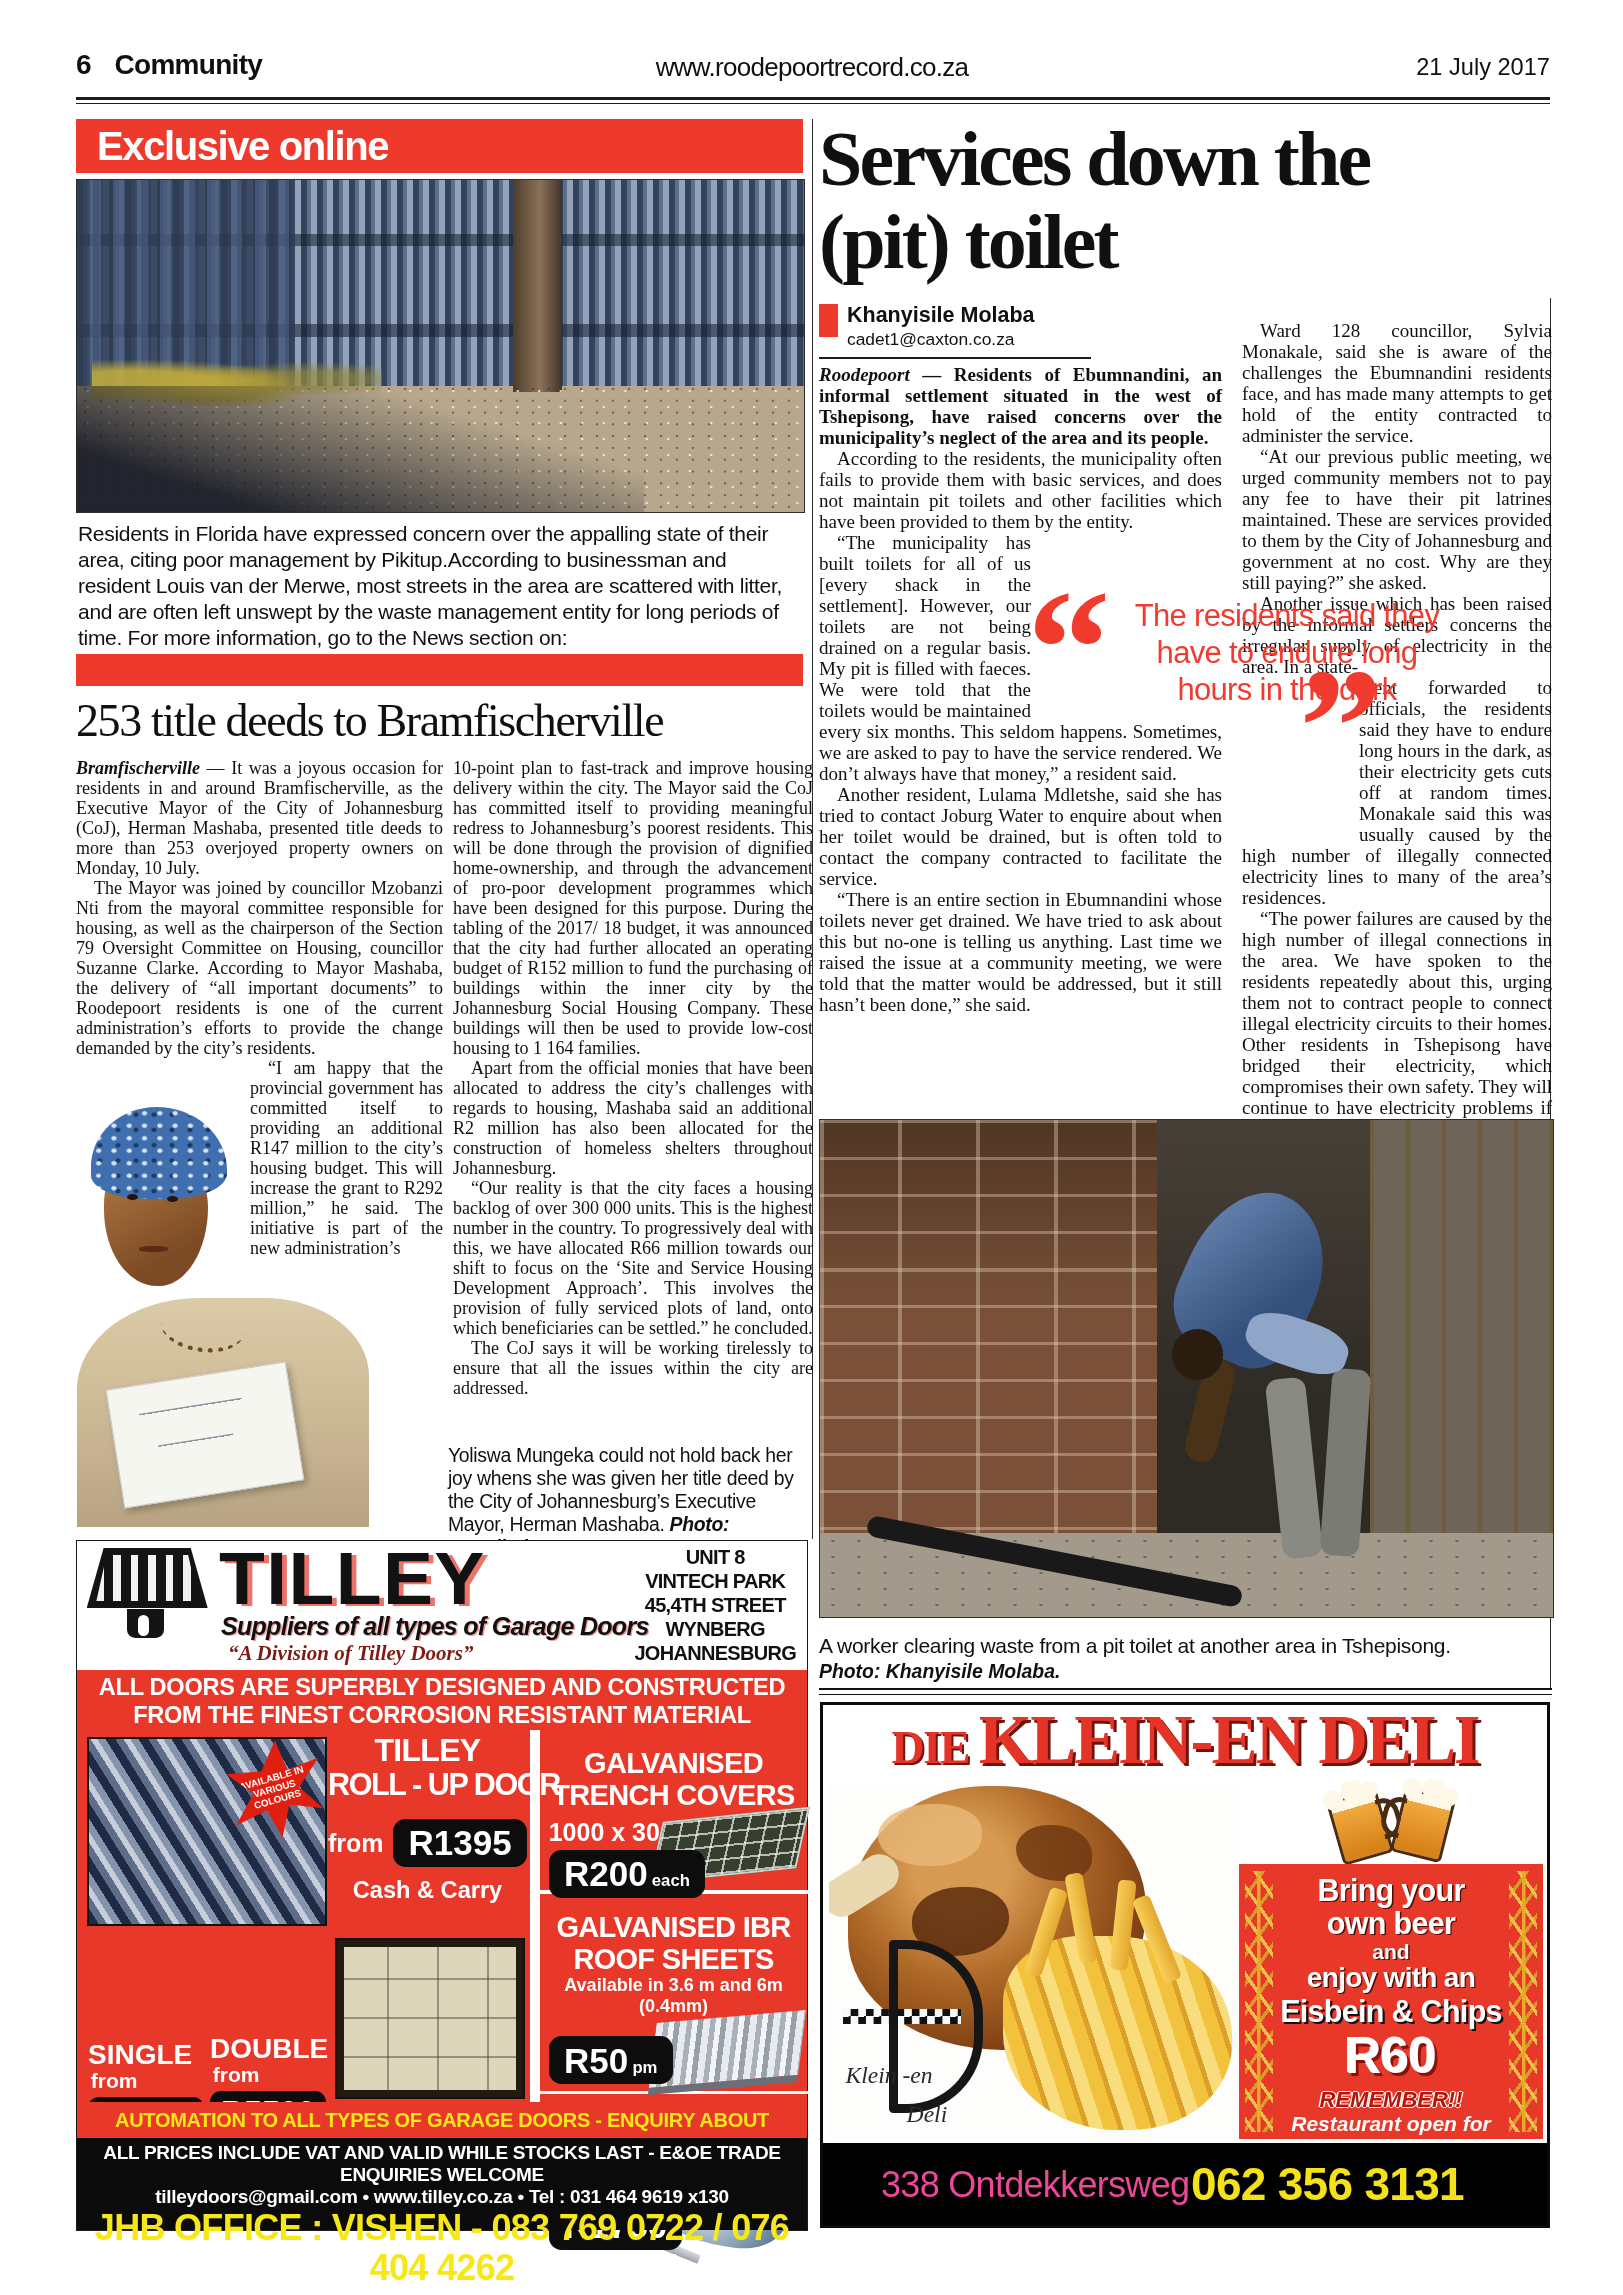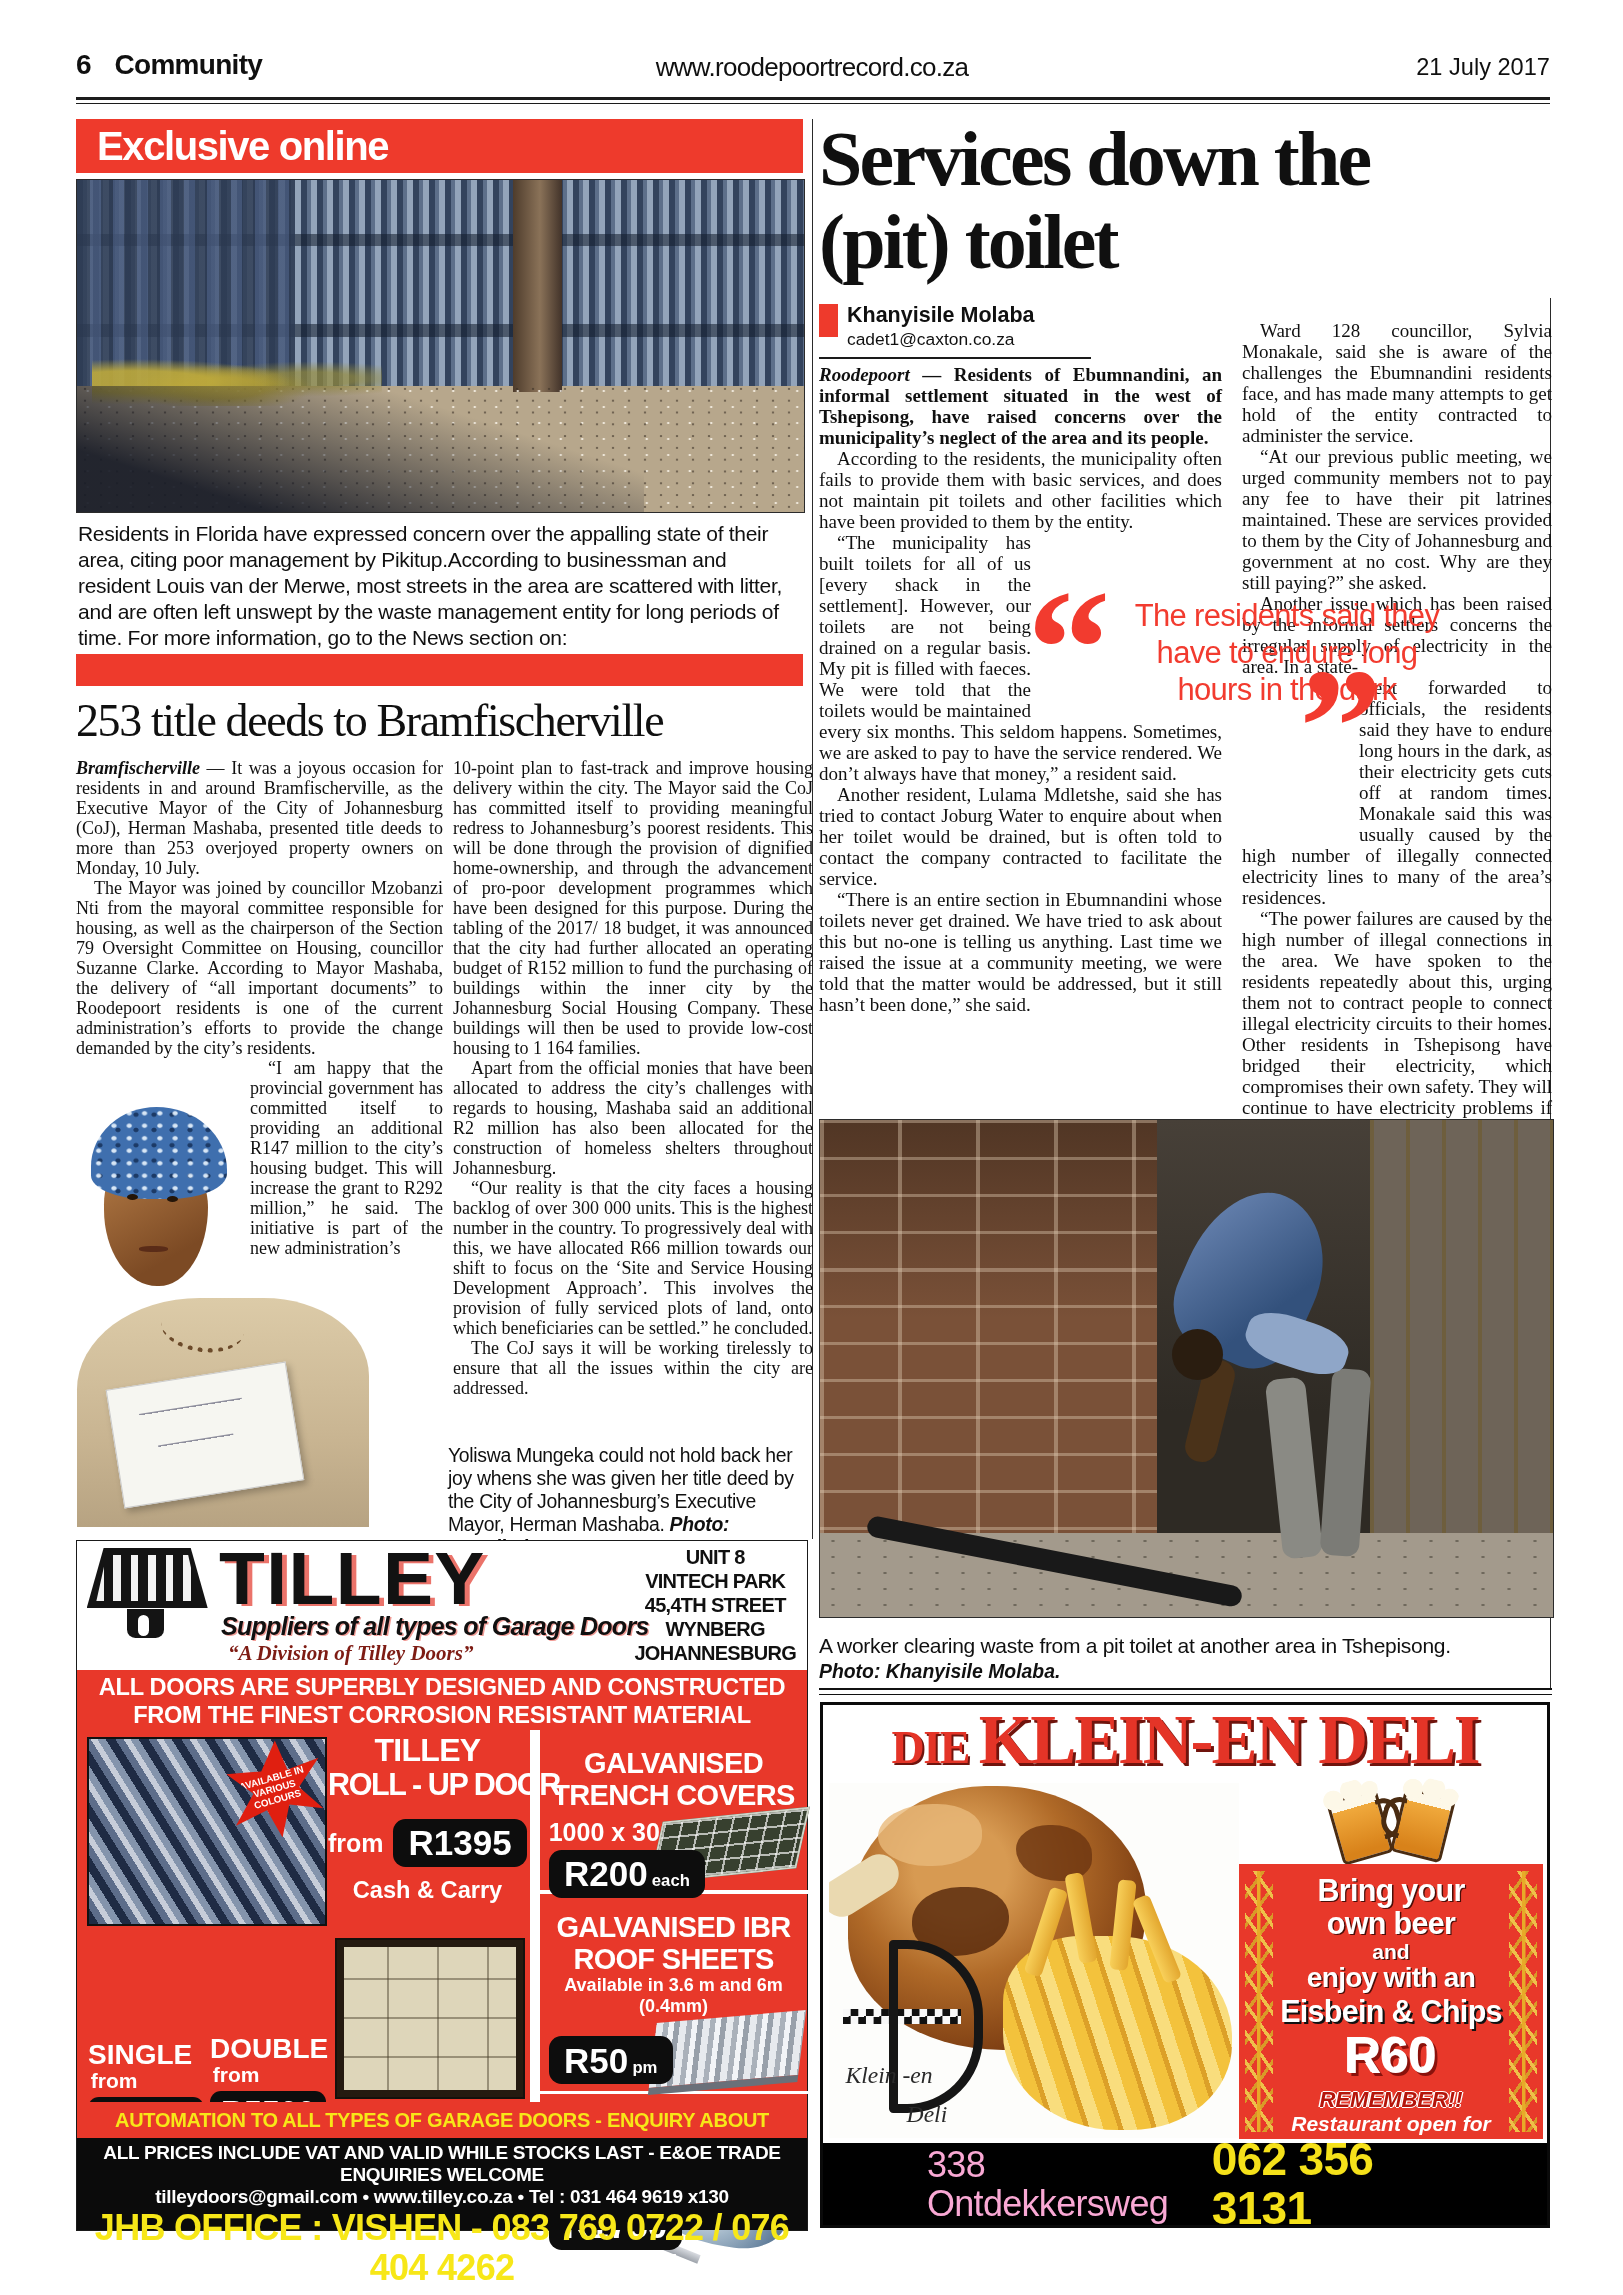--- a/index.html
+++ b/index.html
@@ -220,21 +220,21 @@
   .d-b1{font:700 30.5px/33px "Liberation Sans",sans-serif;margin-top:9.7px;text-shadow:1.4px 1.4px 0 #4a0e08;letter-spacing:-0.7px;}
   .d-b2{font:700 30.5px/33px "Liberation Sans",sans-serif;text-shadow:1.4px 1.4px 0 #4a0e08;letter-spacing:-0.7px;}
   .d-and{font:700 21px/23.6px "Liberation Sans",sans-serif;text-shadow:1.4px 1.4px 0 #4a0e08;}
   .d-enjoy{font:700 28px/30.5px "Liberation Sans",sans-serif;text-shadow:1.4px 1.4px 0 #4a0e08;letter-spacing:-0.7px;}
   .d-eis{font:700 30.5px/35px "Liberation Sans",sans-serif;text-shadow:2.1px 2.1px 0 #111;letter-spacing:-0.7px;}
   .d-price{font:700 50px/54px "Liberation Sans",sans-serif;text-shadow:2.8px 2.8px 0 #8a120c,-1.4px -1.4px 0 #fff;}
   .d-rem{font:700 22px/25px "Liberation Sans",sans-serif;font-style:italic;color:#b5150b;
      text-shadow:-1.4px 0 0 #fff,1.4px 0 0 #fff,0 -1.4px 0 #fff,0 1.4px 0 #fff;margin-top:4.2px;}
   .d-rem2{font:700 21px/23.6px "Liberation Sans",sans-serif;font-style:italic;}
   .d-footer{position:absolute;left:0;bottom:0;width:100%;height:82px;background:#000;display:flex;align-items:center;}
-  .d-addr{font:400 36px/39px "Liberation Sans",sans-serif;color:#f9a8d4;margin-left:104px;letter-spacing:-0.7px;}
+  .d-addr{font:400 36px/39px "Liberation Sans",sans-serif;color:#ec4899;margin-left:58px;letter-spacing:-0.7px;}
   .d-phone{font:700 46px/49px "Liberation Sans",sans-serif;color:#f5e11a;margin-left:auto;margin-right:83px;letter-spacing:-0.7px;}
 </style>
 </head>
 <body>
 
 <div class="page">
 
   <div class="abs hdr-left">
     <span class="pgno">6</span><span>Community</span>
   </div>

